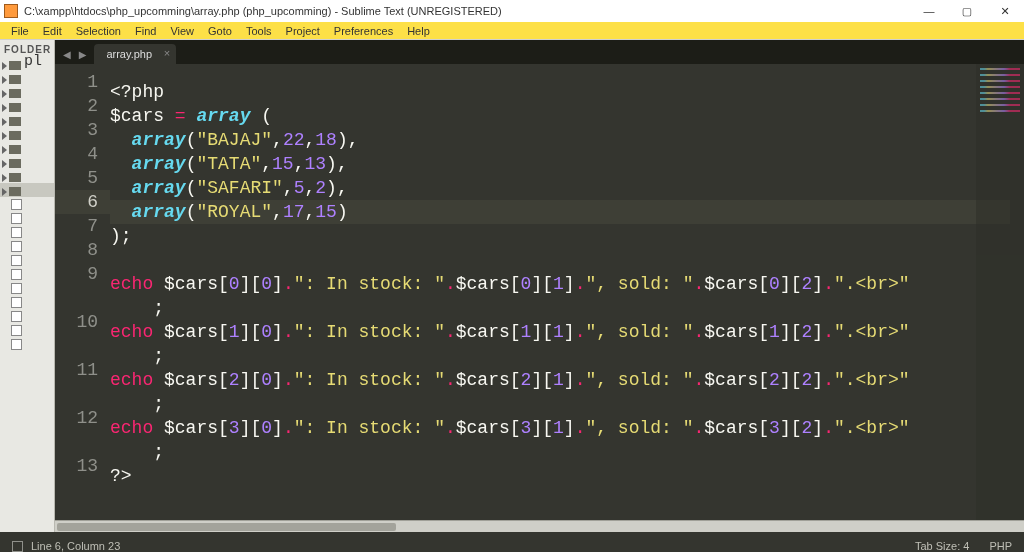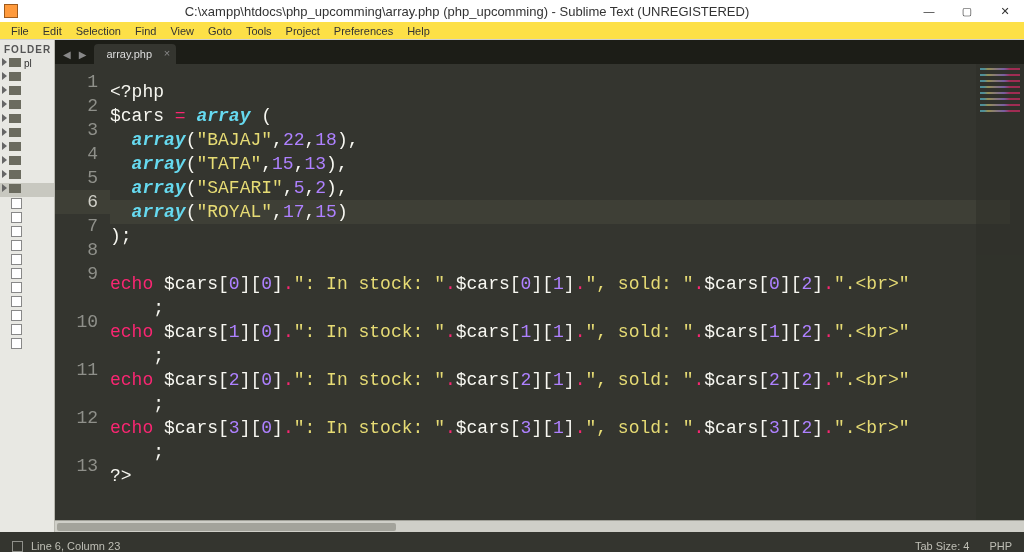--- a/index.html
+++ b/index.html
@@ -16,21 +16,21 @@
     display: flex; align-items: center;
     background: #fff;
     padding-left: 4px;
   }
   .titlebar .tb-icon {
     width: 14px; height: 14px;
     background: #ff9a3c; border: 1px solid #a05a1a;
     margin-right: 6px;
   }
   .titlebar .tb-title {
-    font-size: 13px; color: #333; flex: 1; text-align: center;
+    font-size: 11px; color: #333; flex: 1;
   }
   .win-btns { display: flex; }
   .win-btn {
     width: 38px; height: 22px;
     display: flex; align-items: center; justify-content: center;
     font-size: 11px; color: #333;
   }
 
   
   .menubar {
@@ -58,23 +58,23 @@
     background: #e8e8e3;
     border-right: 1px solid #b8b8b0;
     display: flex; flex-direction: column;
     overflow: hidden;
   }
   .side-header {
     font-size: 10px; font-weight: bold; color: #555;
     padding: 4px 4px 2px 4px; letter-spacing: 1px;
   }
   .side-row {
-    display: flex; align-items: flex-start;
-    font-size: 10px; color: #333;
-    padding: 1px 2px; height: 14px;
+    display: flex; align-items: flex-end;
+    font-size: 15px; color: #333;
+    padding: 1px 2px; height: 14px; font-family: Liberation Mono, monospace;
   }
   .side-row .tri {
     width: 0; height: 0;
     border-top: 4px solid transparent;
     border-bottom: 4px solid transparent;
     border-left: 5px solid #666;
     margin-right: 2px;
     flex-shrink: 0;
   }
   .side-row .folder-ico {

